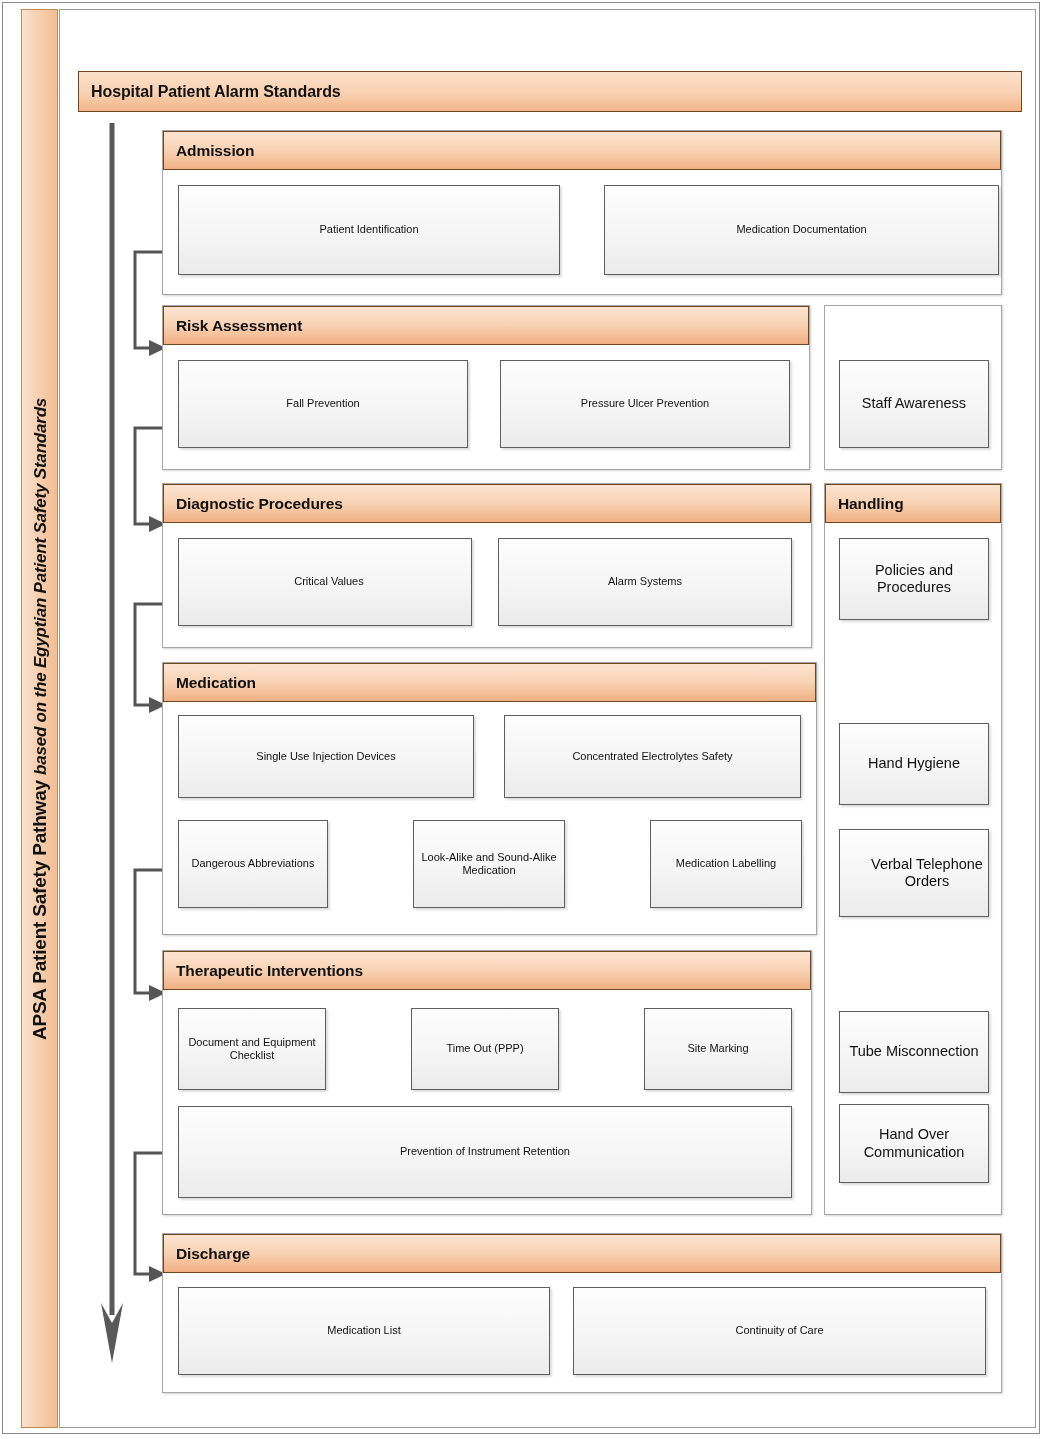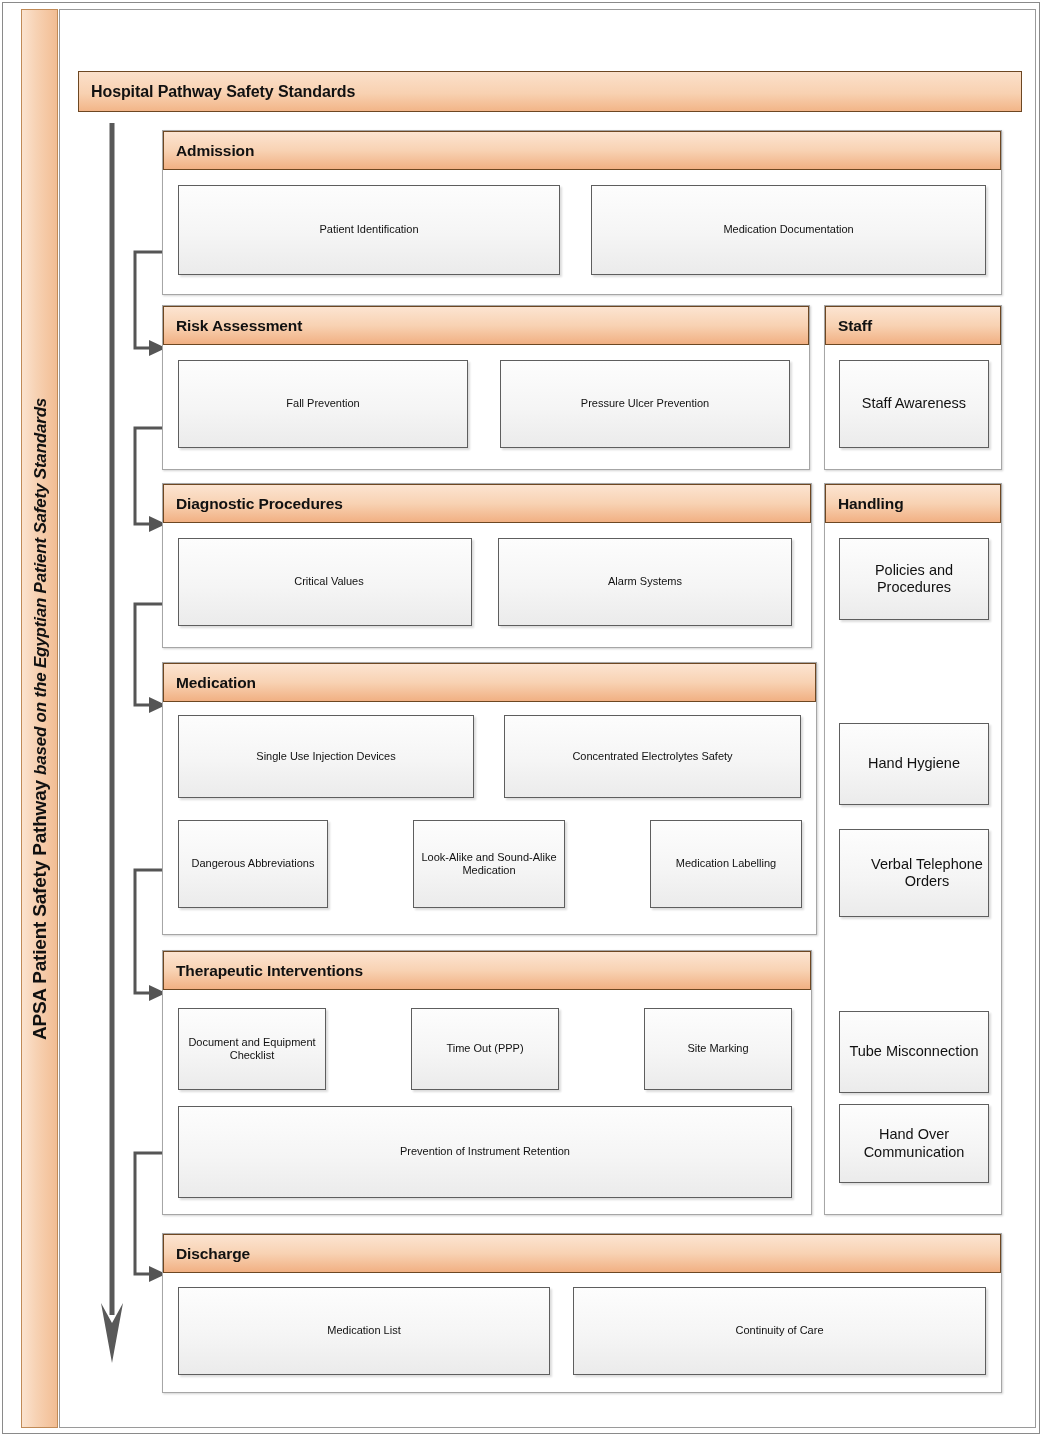--- a/index.html
+++ b/index.html
@@ -102,21 +102,21 @@
   <div class="outer-frame"></div>
   <div class="inner-frame"></div>
 
   <div class="side-banner">
     <div class="side-banner-text">
       <span class="sb-strong">APSA Patient Safety Pathway </span><span class="sb-em">based on the Egyptian Patient Safety Standards</span>
     </div>
   </div>
 
   <div class="title-bar">
-    <span>Hospital Pathway Safety Standards</span>
+    <span>Hospital Patient Alarm Standards</span>
   </div>
 
   <svg class="flow-arrow" viewBox="0 0 22 1240" preserveAspectRatio="none">
     <line x1="11" y1="0" x2="11" y2="1192" stroke="#595959" stroke-width="5"></line>
     <path d="M 0 1180 L 11 1240 L 22 1180 L 11 1200 Z" fill="#595959"></path>
   </svg>
 
   <svg style="position:absolute;left:0;top:0;width:1045px;height:1439px;pointer-events:none;">
 
     <g>
@@ -143,21 +143,21 @@
       <path d="M 163 1153 L 135 1153 L 135 1274 L 153 1274" fill="none" stroke="#555555" stroke-width="3"></path>
       <path d="M 149 1266 L 166 1274 L 149 1282 Z" fill="#555555"></path>
     </g>
   </svg>
 
   <div class="section" style="left:162px;top:130px;width:840px;height:165px;padding-left:12px;">
     <div class="section-head">
       <span>Admission</span>
     </div>
     <div class="item" style="left:15px;top:54px;width:382px;height:90px;">Patient Identification</div>
-    <div class="item" style="left:428px;top:54px;width:395px;height:90px;">Medication Documentation</div>
+    <div class="item" style="left:441px;top:54px;width:395px;height:90px;">Medication Documentation</div>
   </div>
 
   <div class="section" style="left:162px;top:305px;width:648px;height:165px;">
     <div class="section-head">
       <span>Risk Assessment</span>
     </div>
     <div class="item" style="left:15px;top:54px;width:290px;height:88px;">Fall Prevention</div>
     <div class="item" style="left:337px;top:54px;width:290px;height:88px;">Pressure Ulcer Prevention</div>
   </div>
 
@@ -192,23 +192,20 @@
 
   <div class="section" style="left:162px;top:1233px;width:840px;height:160px;">
     <div class="section-head">
       <span>Discharge</span>
     </div>
     <div class="item" style="left:15px;top:53px;width:372px;height:88px;">Medication List</div>
     <div class="item" style="left:410px;top:53px;width:413px;height:88px;">Continuity of Care</div>
   </div>
 
   <div class="section" style="left:824px;top:305px;width:178px;height:165px;">
-    <div class="section-head">
-      <span>Staff</span>
-    </div>
     <div class="item small" style="left:14px;top:54px;width:150px;height:88px;">Staff Awareness</div>
   </div>
 
   <div class="section" style="left:824px;top:483px;width:178px;height:732px;">
     <div class="section-head">
       <span>Handling</span>
     </div>
     <div class="item small" style="left:14px;top:54px;width:150px;height:82px;">Policies and Procedures</div>
     <div class="item small" style="left:14px;top:239px;width:150px;height:82px;">Hand Hygiene</div>
     <div class="item small" style="left:14px;top:345px;width:150px;height:88px;padding-left:30px;">Verbal Telephone Orders</div>

